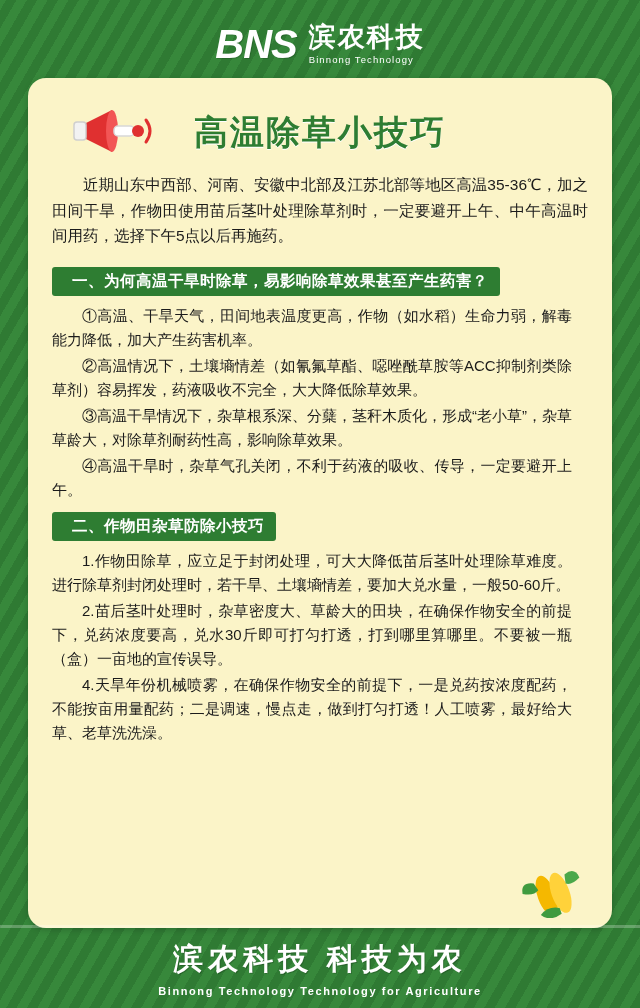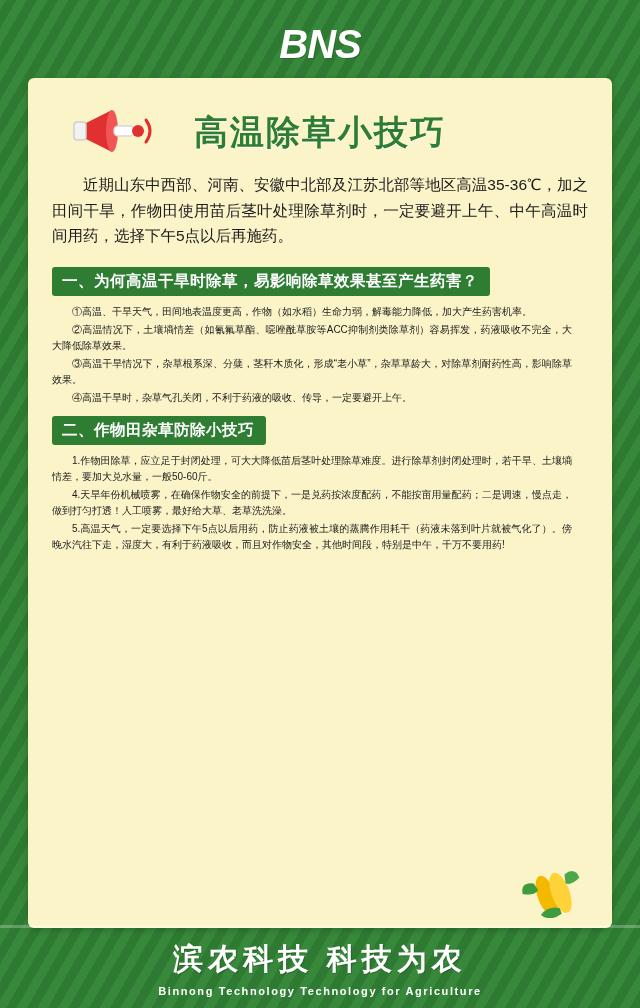--- a/index.html
+++ b/index.html
@@ -64,21 +64,21 @@
     margin-top: 3px;
   }
   
   .card {
     position: absolute;
     left: 28px;
     top: 78px;
     width: 584px;
     height: 850px;
     background: #fbf4c8;
-    border-radius: 6px;
+    border-radius: 18px;
     box-sizing: border-box;
     padding: 18px 22px 10px 22px;
     box-shadow: 0 2px 6px rgba(0,0,0,0.18);
     overflow: hidden;
   }
   .title-row {
     position: relative;
     height: 74px;
     display: flex;
     align-items: center;
@@ -105,27 +105,27 @@
     text-indent: 2em;
     margin: 2px 2px 10px 2px;
     text-align: justify;
   }
   .section-head {
     display: inline-block;
     background: #2e7d32;
     color: #ffffff;
     font-size: 15.5px;
     font-weight: bold;
-    padding: 4px 12px 4px 10px;
+    padding: 4px 12px 4px 20px;
     border-radius: 3px;
     margin: 8px 0 8px 2px;
     letter-spacing: 0.5px;
   }
   .para {
-    font-size: 10px;
+    font-size: 15px;
     line-height: 1.6;
     color: #1b1b1b;
     margin: 0 18px 2px 2px;
     text-indent: 2em;
     text-align: justify;
   }
   .corn {
     position: absolute;
     right: 18px;
     bottom: 10px;
@@ -167,20 +167,24 @@
     background: rgba(255,255,255,0.25);
   }
 </style>
 </head>
 <body>
 
 <div class="poster">
 
   <div class="header">
     <div class="logo-mark">BNS</div>
+    <div class="logo-text">
+      <div class="logo-cn">滨农科技</div>
+      <div class="logo-en">Binnong Technology</div>
+    </div>
   </div>
 
   <div class="card">
 
     <div class="title-row">
       <svg class="megaphone" viewBox="0 0 92 60">
         <path d="M14 22 L42 8 L42 50 L14 36 Z" fill="#e03030"></path>
         <rect x="4" y="20" width="12" height="18" rx="3" fill="#f2f2f2" stroke="#cfcfcf" stroke-width="1.5"></rect>
         <ellipse cx="42" cy="29" rx="6" ry="21" fill="#f25555"></ellipse>
         <rect x="44" y="24" width="20" height="10" rx="4" fill="#ffffff" stroke="#d8d8d8" stroke-width="1.5"></rect>
@@ -193,22 +197,22 @@
     <div class="intro">近期山东中西部、河南、安徽中北部及江苏北部等地区高温35-36℃，加之田间干旱，作物田使用苗后茎叶处理除草剂时，一定要避开上午、中午高温时间用药，选择下午5点以后再施药。</div>
 
     <div class="section-head">一、为何高温干旱时除草，易影响除草效果甚至产生药害？</div>
     <div class="para">①高温、干旱天气，田间地表温度更高，作物（如水稻）生命力弱，解毒能力降低，加大产生药害机率。</div>
     <div class="para">②高温情况下，土壤墒情差（如氰氟草酯、噁唑酰草胺等ACC抑制剂类除草剂）容易挥发，药液吸收不完全，大大降低除草效果。</div>
     <div class="para">③高温干旱情况下，杂草根系深、分蘖，茎秆木质化，形成“老小草”，杂草草龄大，对除草剂耐药性高，影响除草效果。</div>
     <div class="para">④高温干旱时，杂草气孔关闭，不利于药液的吸收、传导，一定要避开上午。</div>
 
     <div class="section-head">二、作物田杂草防除小技巧</div>
     <div class="para">1.作物田除草，应立足于封闭处理，可大大降低苗后茎叶处理除草难度。进行除草剂封闭处理时，若干旱、土壤墒情差，要加大兑水量，一般50-60斤。</div>
+    <div class="para">2.苗后茎叶处理时，杂草密度大、草龄大的田块，在确保作物安全的前提下，兑药浓度要高，兑水30斤即可打匀打透，打到哪里算哪里。不要被一瓶（盒）一亩地的宣传误导。</div>
     <div class="para">4.天旱年份机械喷雾，在确保作物安全的前提下，一是兑药按浓度配药，不能按亩用量配药；二是调速，慢点走，做到打匀打透！人工喷雾，最好给大草、老草洗洗澡。</div>
-    <div class="para">5.高温天气，一定要选择下午5点以后用药，防止药液被土壤的蒸腾作用耗干（药液未落到叶片就被气化了）。傍晚水汽往下走，湿度大，有利于药液吸收，而且对作物安全，其他时间段，特别是中午，千万不要用药!</div>
 
     <svg class="corn" viewBox="0 0 74 52">
       <g transform="rotate(-20 37 26)">
         <ellipse cx="26" cy="26" rx="9" ry="21" fill="#f5b800"></ellipse>
         <ellipse cx="40" cy="28" rx="9" ry="21" fill="#ffd23a"></ellipse>
         <path d="M18 10 q-12 -6 -14 6 q10 6 16 2 Z" fill="#3f9b3f"></path>
         <path d="M50 12 q12 -4 13 8 q-10 5 -15 1 Z" fill="#4aa84a"></path>
         <path d="M34 48 q-14 4 -20 -6 q10 -6 20 0 Z" fill="#3f9b3f"></path>
       </g>
     </svg>

